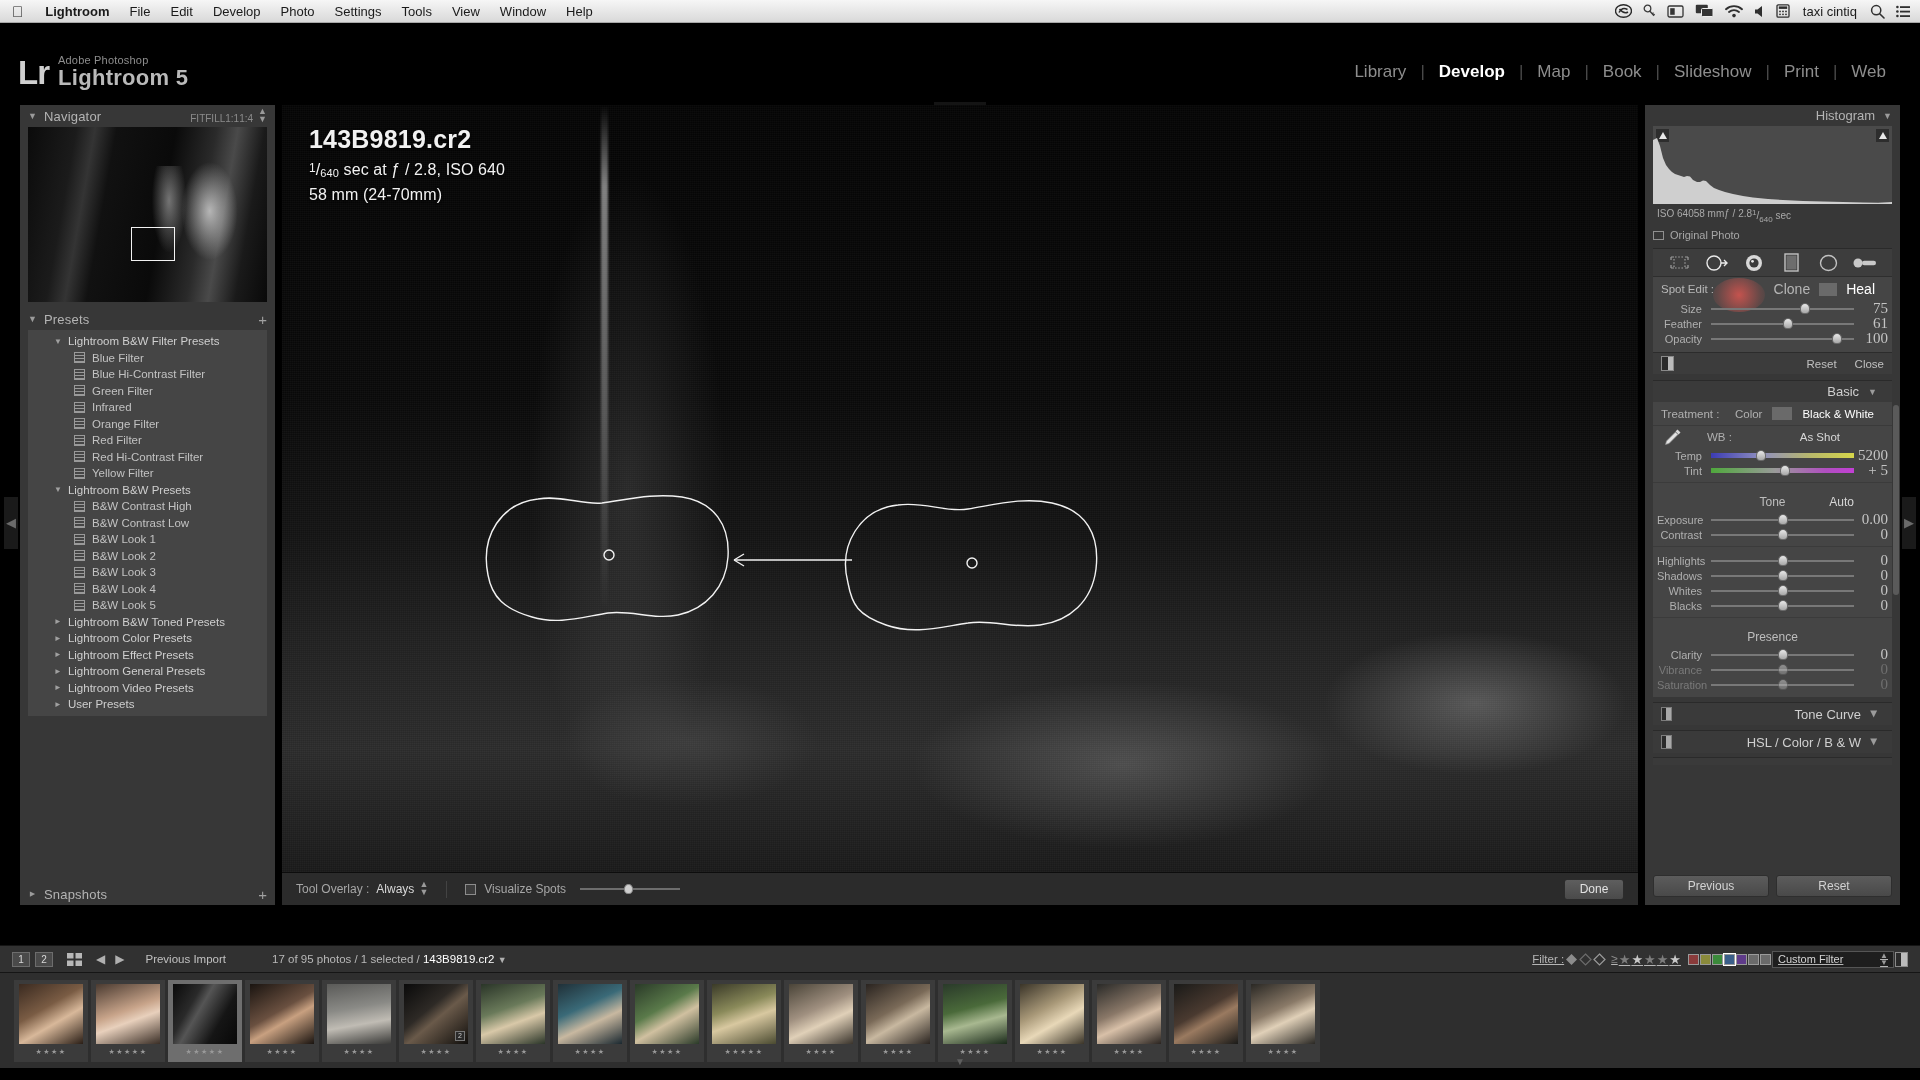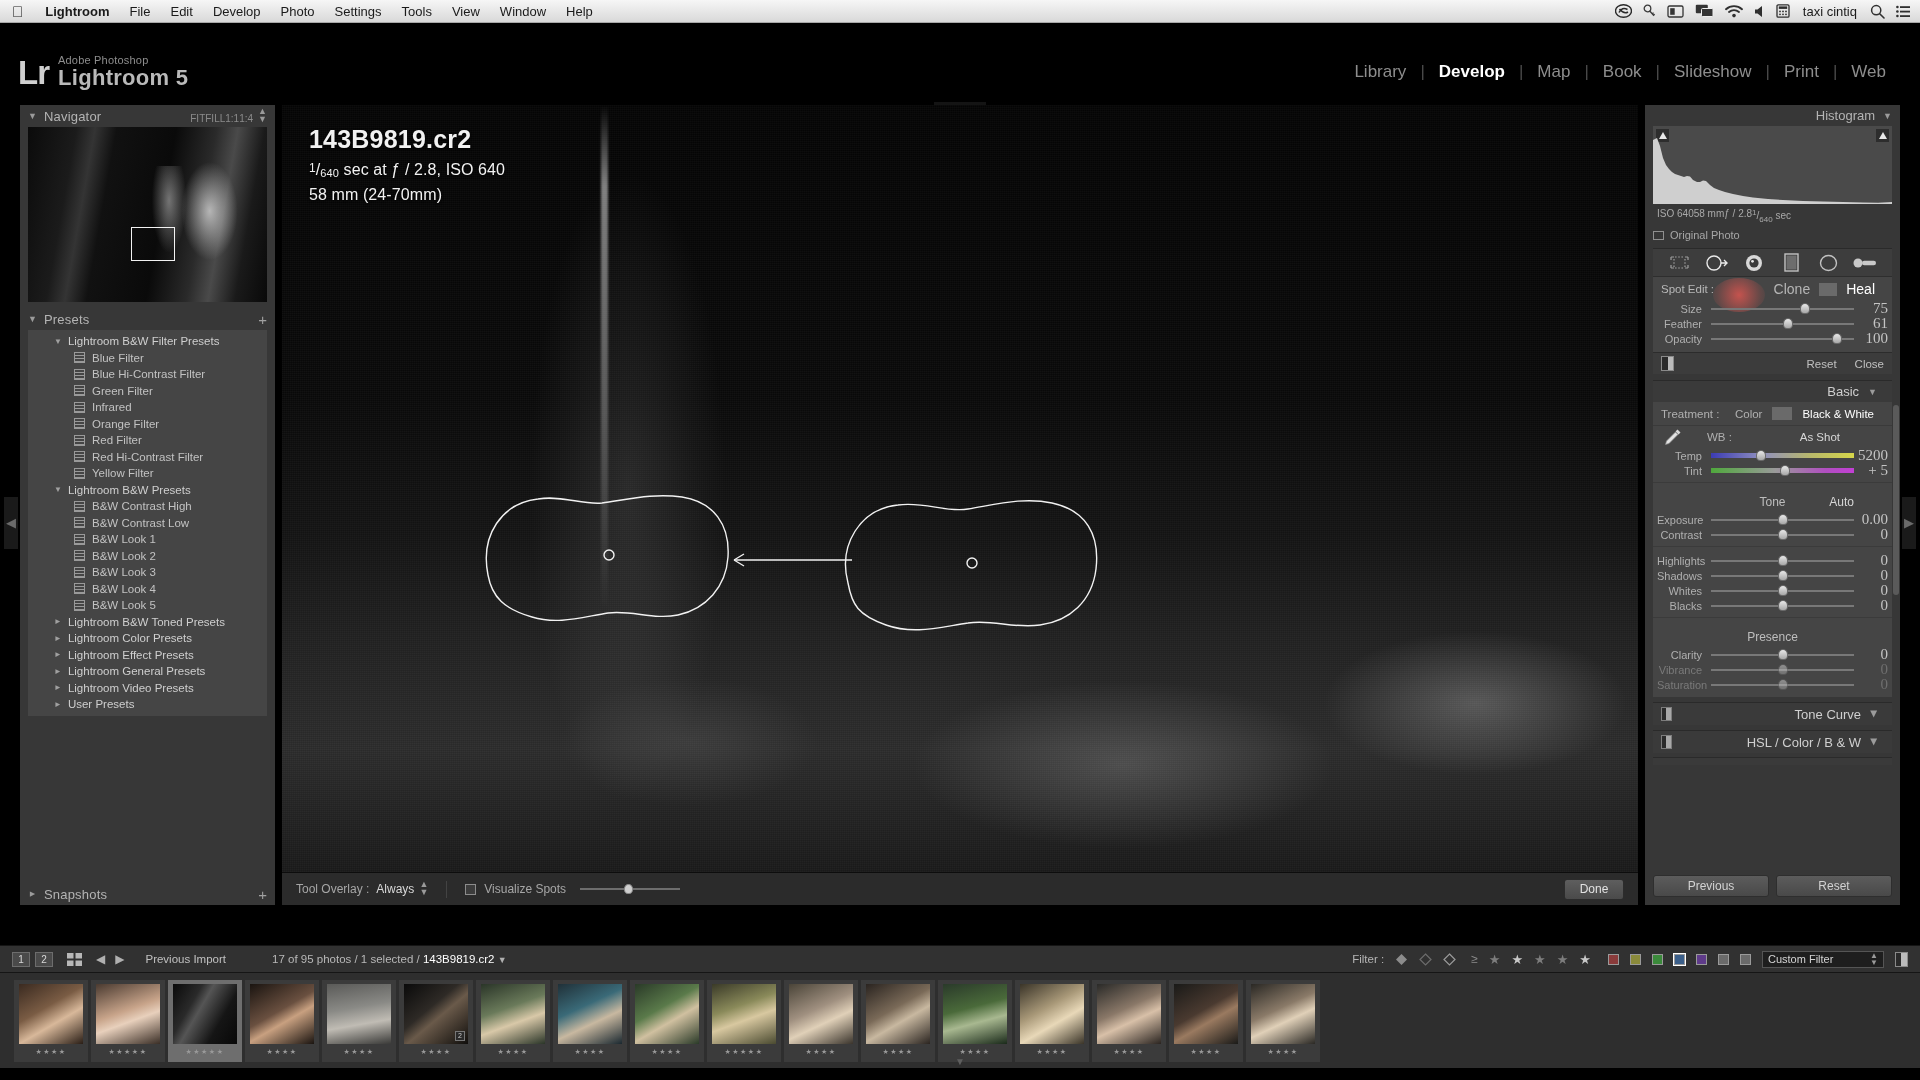--- a/index.html
+++ b/index.html
@@ -320,21 +320,21 @@
   .fs-pagebox {
     width: 18px; height: 15px; border: 1px solid #6d6d6d; background: #4a4a4a;
     display: flex; align-items: center; justify-content: center; font-size: 10px; color: #d8d8d8;
     margin-right: 5px;
   }
   .fs-grid-ico { margin: 0 9px; display: flex; align-items: center; }
   .fs-nav { margin: 0 5px; color: #b0b0b0; font-size: 12px; }
   .fs-text { margin-left: 16px; color: #c0c0c0; }
   .fs-count { margin-left: 46px; color: #b8b8b8; }
   .fs-count b { color: #ffffff; font-weight: normal; }
-  .fs-right { margin-left: auto; display: flex; align-items: center; gap: 11px; }
+  .fs-right { margin-left: auto; display: flex; align-items: center; gap: 1px; text-decoration: underline; }
   .flag { width: 13px; height: 13px; }
   .star { color: #7d7d7d; font-size: 13px; }
   .star.on { color: #c8c8c8; }
   .cswatch { width: 11px; height: 11px; border: 1px solid #9a9a9a; }
   .custom-filter {
     width: 122px; height: 17px; background: #1e1e1e; border: 1px solid #555;
     display: flex; align-items: center; padding: 0 5px; color: #d4d4d4; font-size: 11px;
   }
   .cf-stepper { margin-left: auto; font-size: 8px; color: #9a9a9a; line-height: .9; }
 

